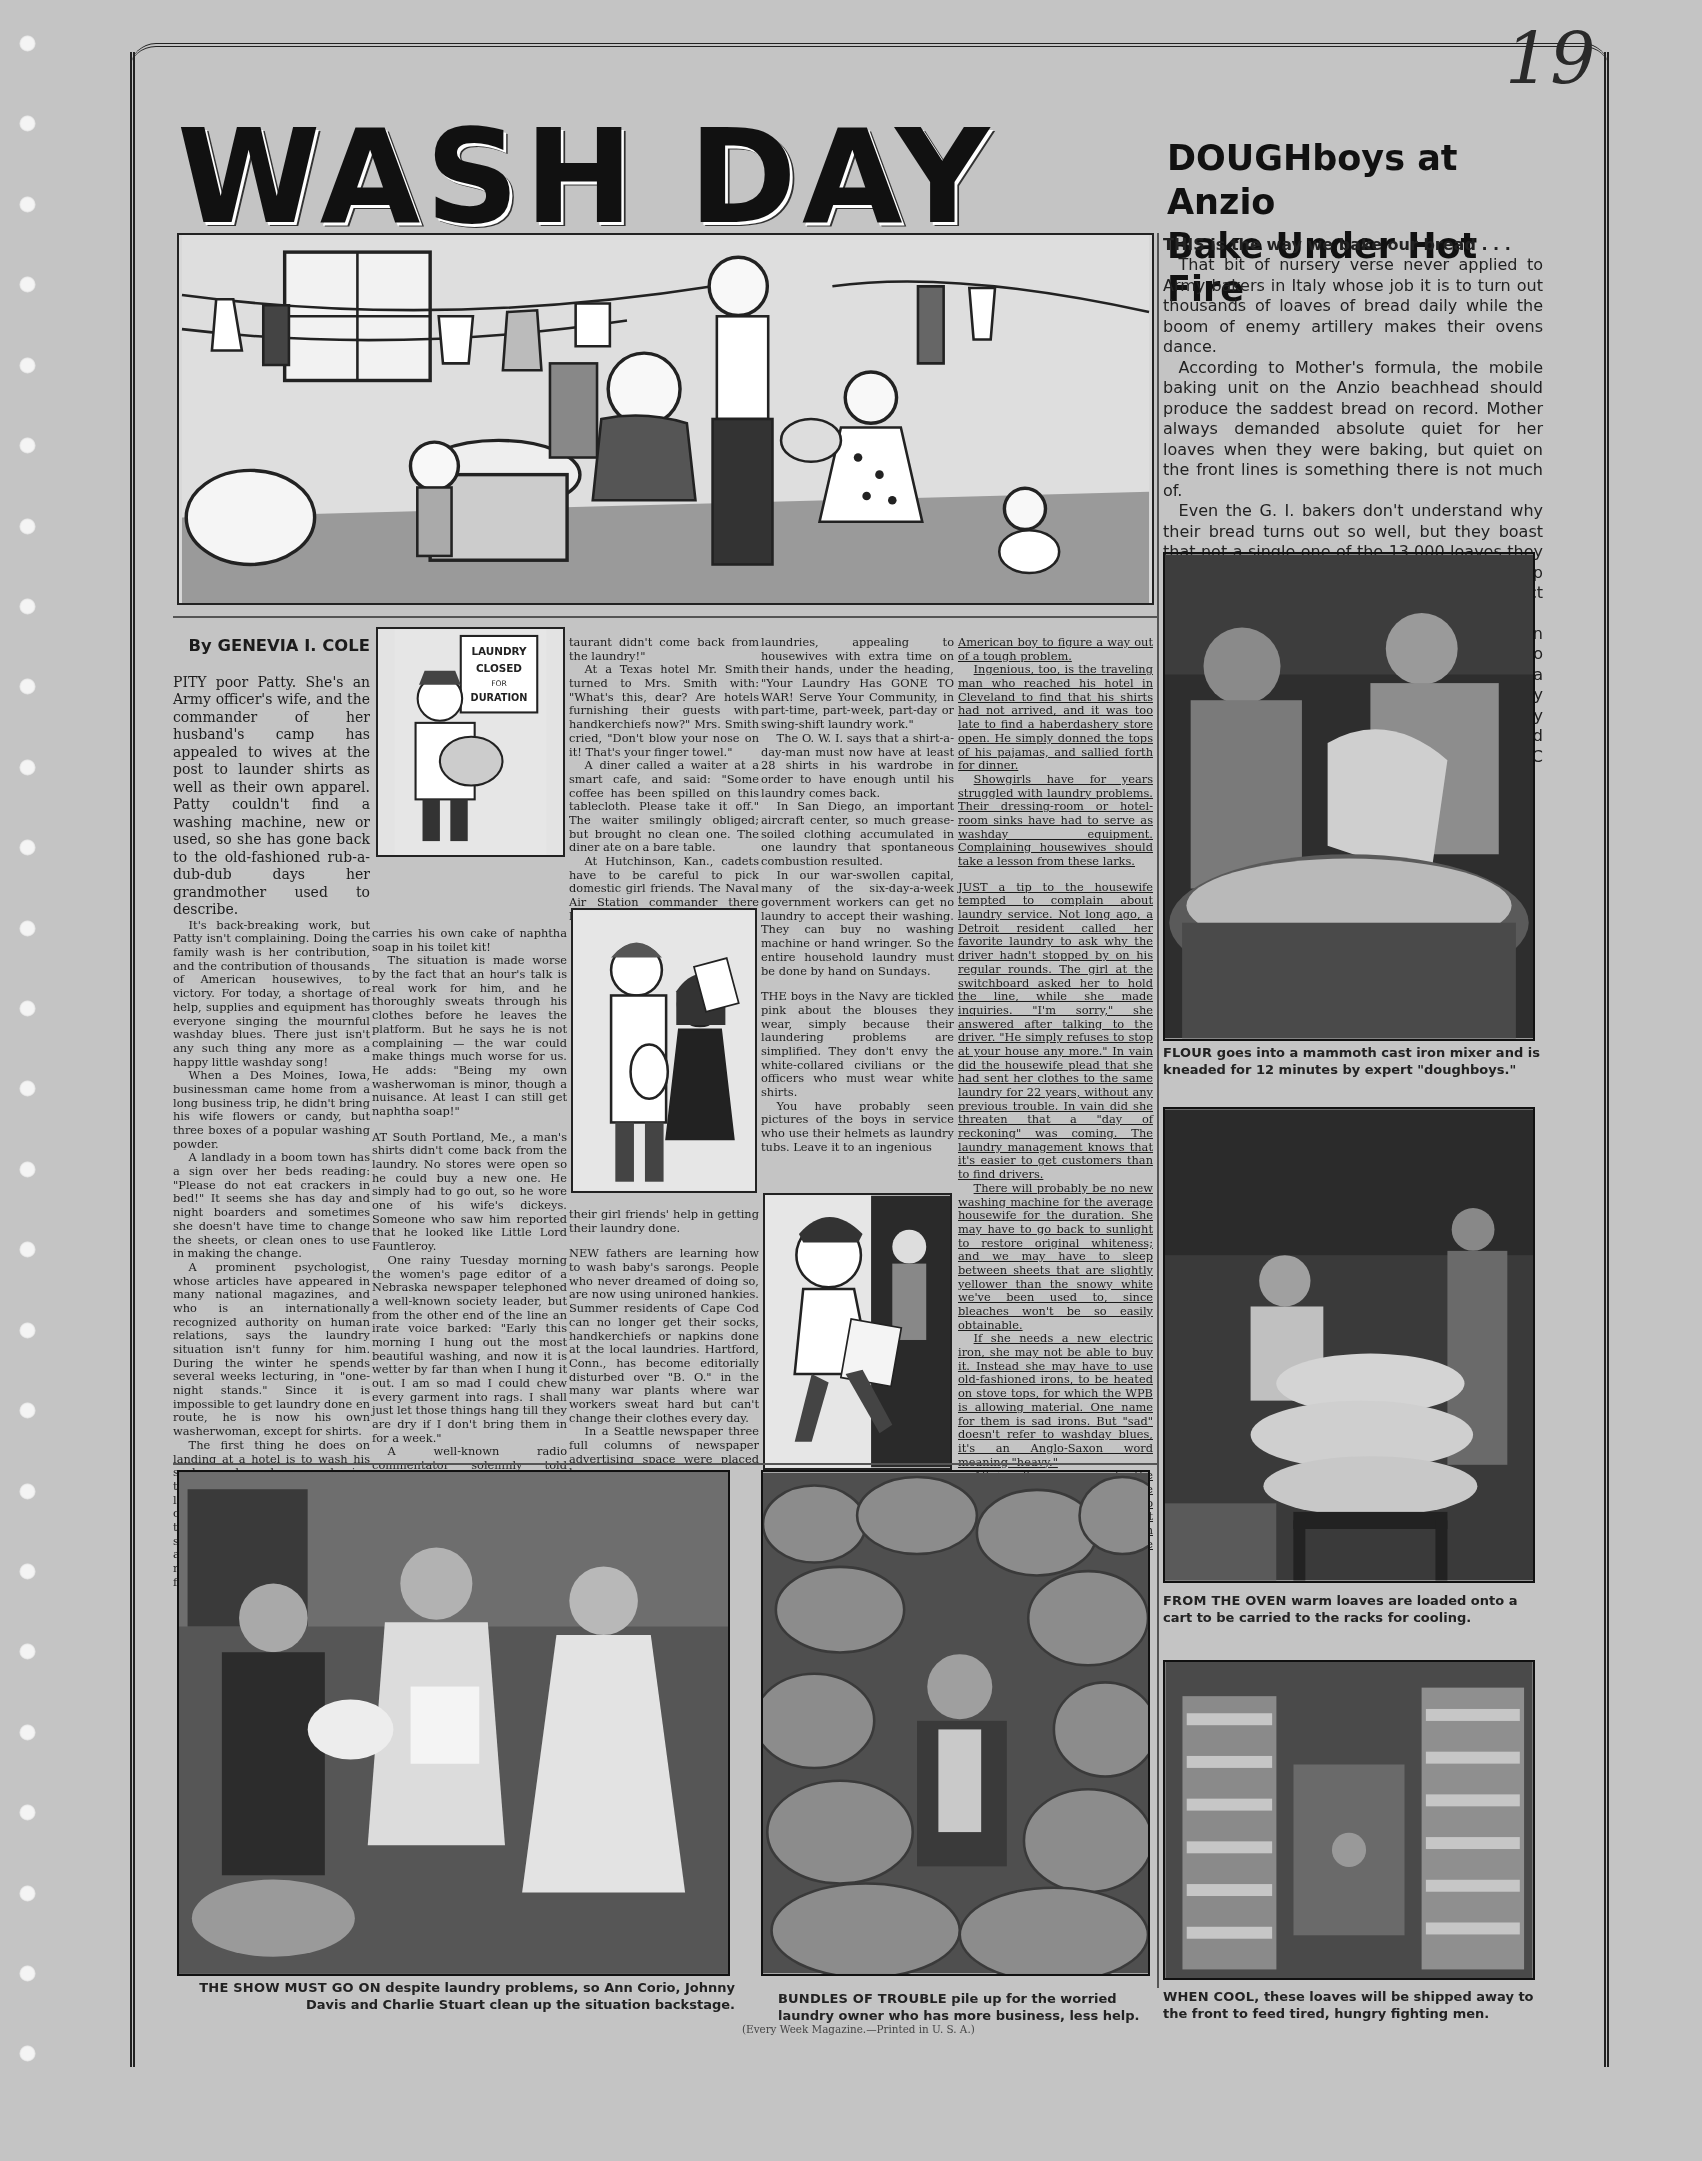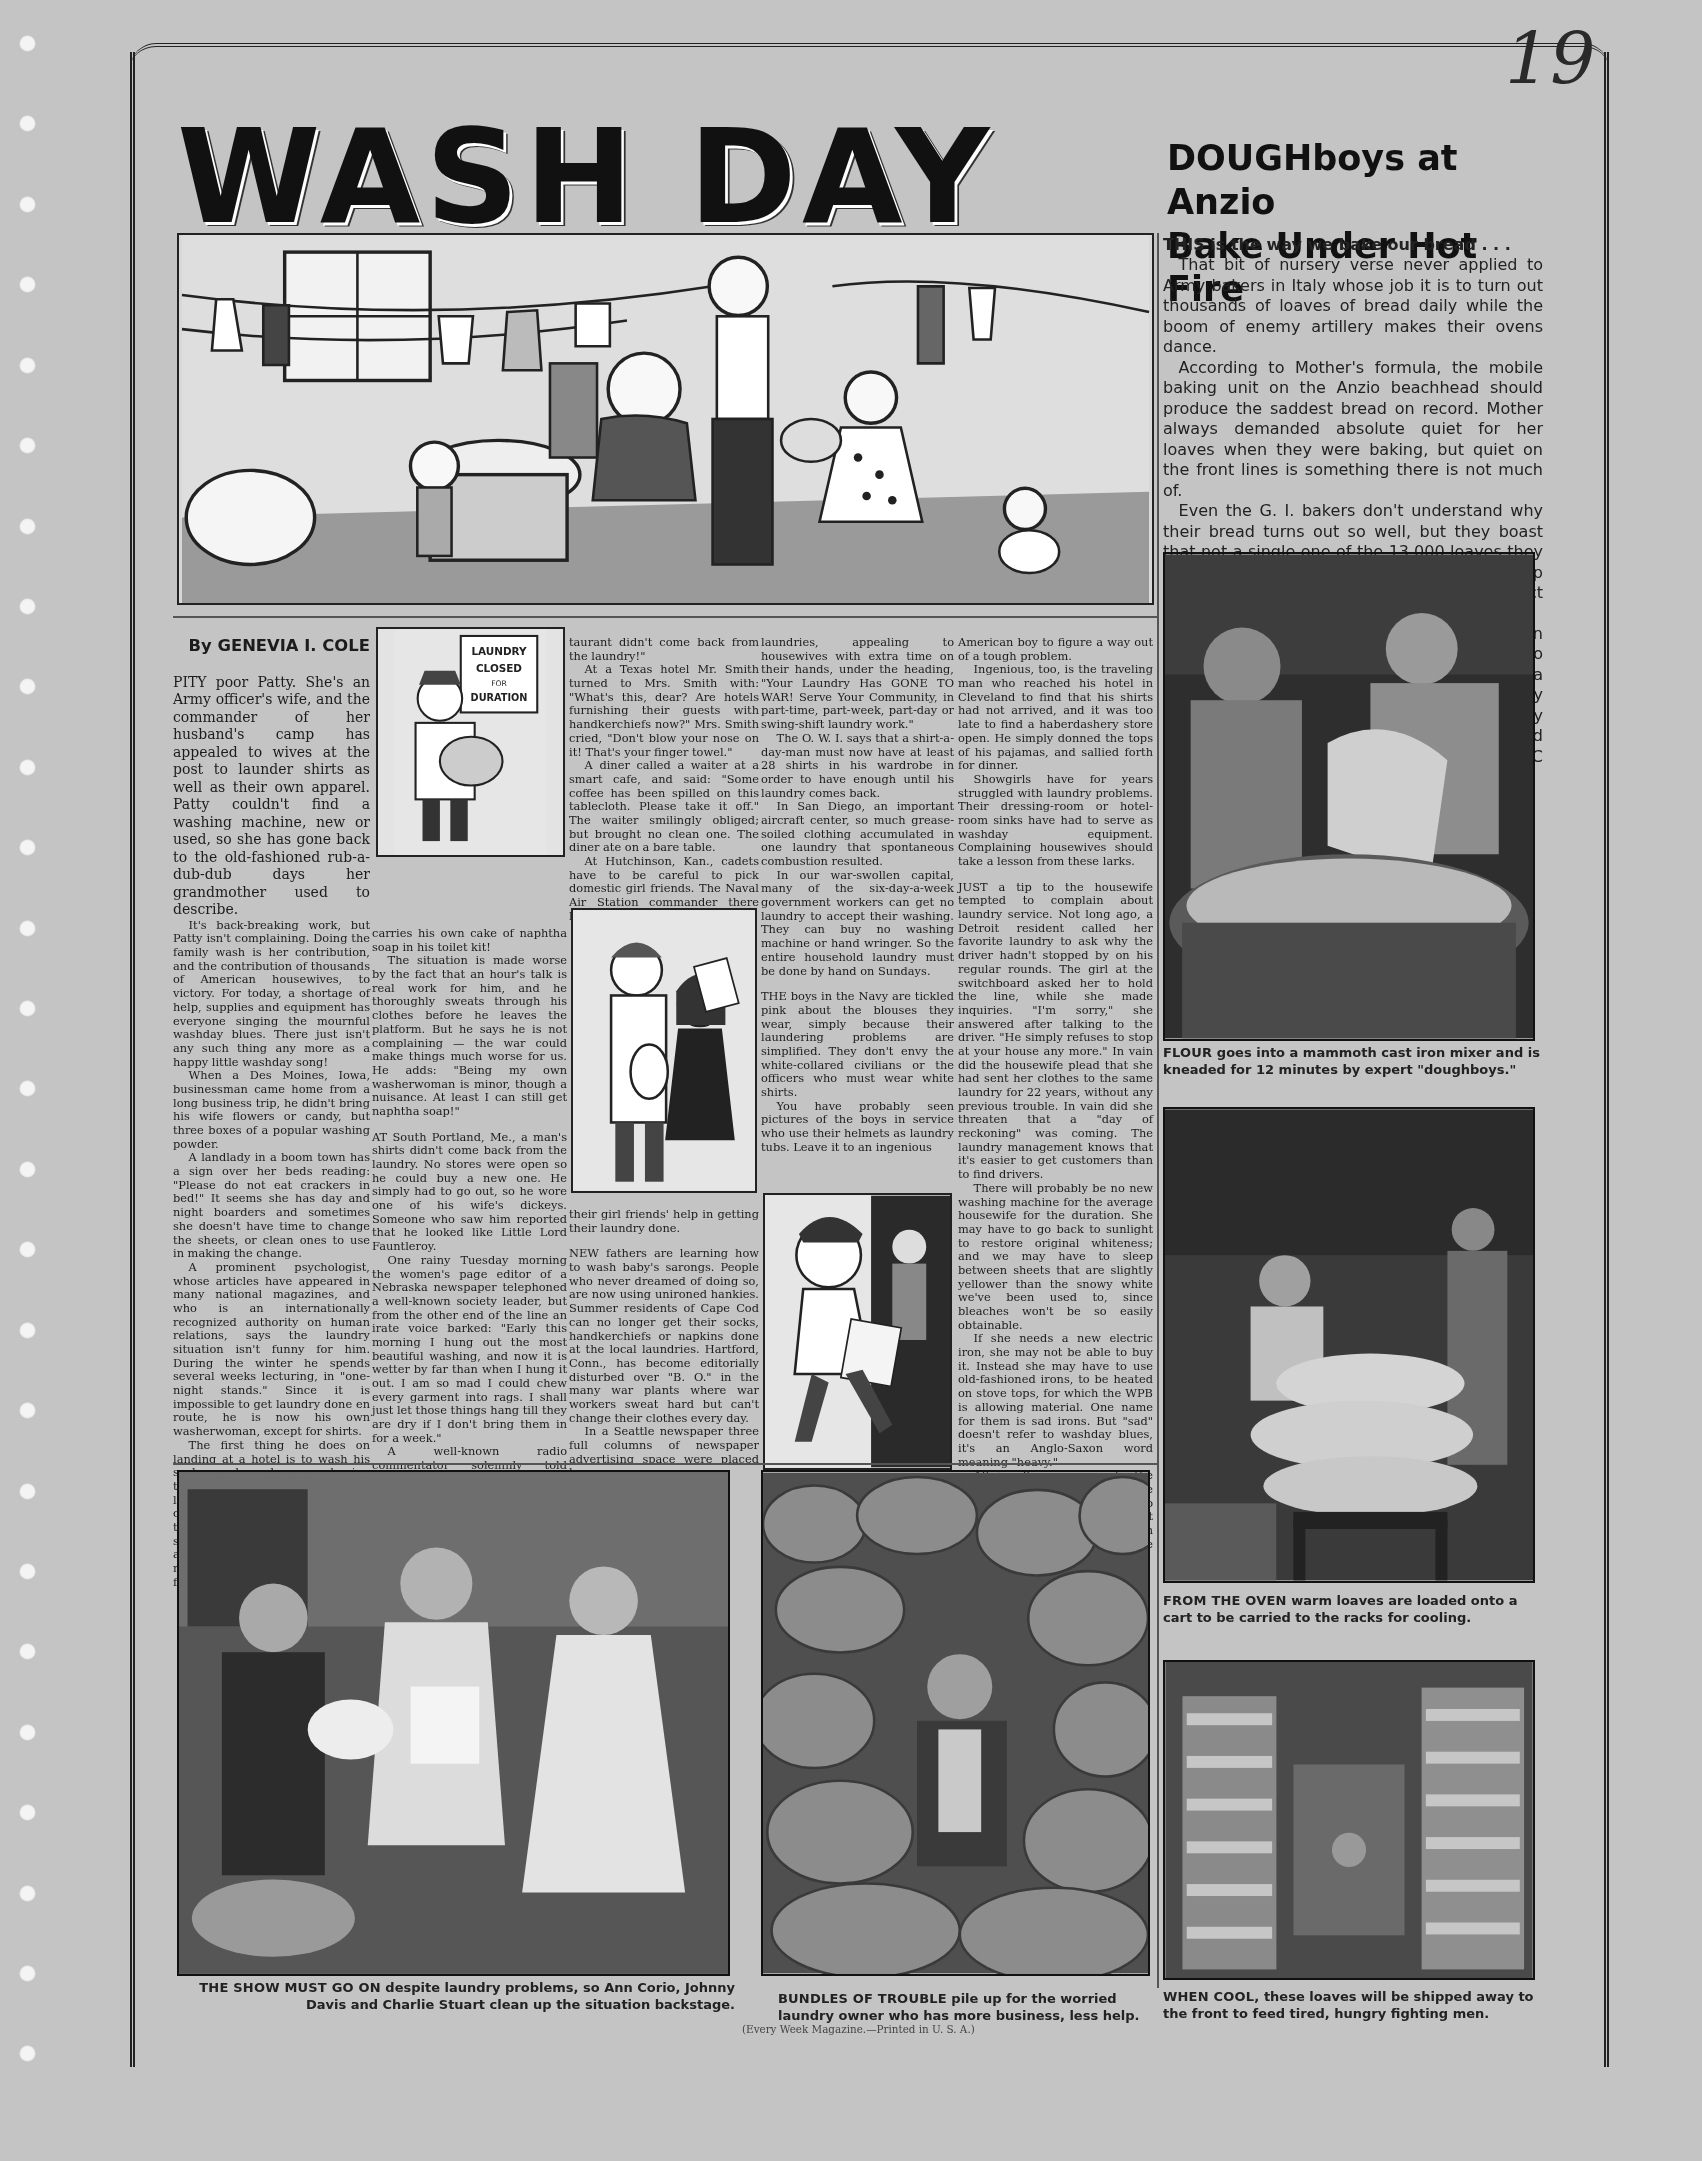--- a/index.html
+++ b/index.html
@@ -255,21 +255,21 @@
       <rect x="150" y="80" width="40" height="90" fill="#888"></rect>
       <circle cx="75" cy="70" r="38" fill="#fff" stroke="#222" stroke-width="3"></circle>
       <path d="M40,45 q35,-40 75,0 l-5,10 l-65,0 z" fill="#333"></path>
       <path d="M45,110 l60,0 l20,100 l-90,0 z" fill="#fff" stroke="#222" stroke-width="3"></path>
       <rect x="95" y="150" width="60" height="70" fill="#f4f4f4" stroke="#222" stroke-width="2" transform="rotate(10 125 185)"></rect>
       <path d="M55,210 l-20,80 l20,0 l20,-70 z" fill="#444"></path>
       <path d="M95,210 l40,70 l15,-10 l-35,-65 z" fill="#444"></path>
     </svg>
   </div>
 
-  <div class="col" style="left:958px; top:636px; width:195px;">
+  <div class="col" style="left:958px; top:636px; width:195px;text-decoration:underline;">
     <p class="noind">American boy to figure a way out of a tough problem.</p>
     <p>Ingenious, too, is the traveling man who reached his hotel in Cleveland to find that his shirts had not arrived, and it was too late to find a haberdashery store open. He simply donned the tops of his pajamas, and sallied forth for dinner.</p>
     <p>Showgirls have for years struggled with laundry problems. Their dressing-room or hotel-room sinks have had to serve as washday equipment. Complaining housewives should take a lesson from these larks.</p>
     <p class="section">JUST a tip to the housewife tempted to complain about laundry service. Not long ago, a Detroit resident called her favorite laundry to ask why the driver hadn't stopped by on his regular rounds. The girl at the switchboard asked her to hold the line, while she made inquiries. "I'm sorry," she answered after talking to the driver. "He simply refuses to stop at your house any more." In vain did the housewife plead that she had sent her clothes to the same laundry for 22 years, without any previous trouble. In vain did she threaten that a "day of reckoning" was coming. The laundry management knows that it's easier to get customers than to find drivers.</p>
     <p>There will probably be no new washing machine for the average housewife for the duration. She may have to go back to sunlight to restore original whiteness; and we may have to sleep between sheets that are slightly yellower than the snowy white we've been used to, since bleaches won't be so easily obtainable.</p>
     <p>If she needs a new electric iron, she may not be able to buy it. Instead she may have to use old-fashioned irons, to be heated on stove tops, for which the WPB is allowing material. One name for them is sad irons. But "sad" doesn't refer to washday blues, it's an Anglo-Saxon word meaning "heavy."</p>
     <p>All in all, one comes to the inevitable conclusion that, while cleanliness may be next to godliness, this war is making it far more difficult to keep a clean shirt on your back than to have pious thoughts.</p>
   </div>
 
   <div class="photo" style="left:1163px; top:552px; width:372px; height:489px;">

